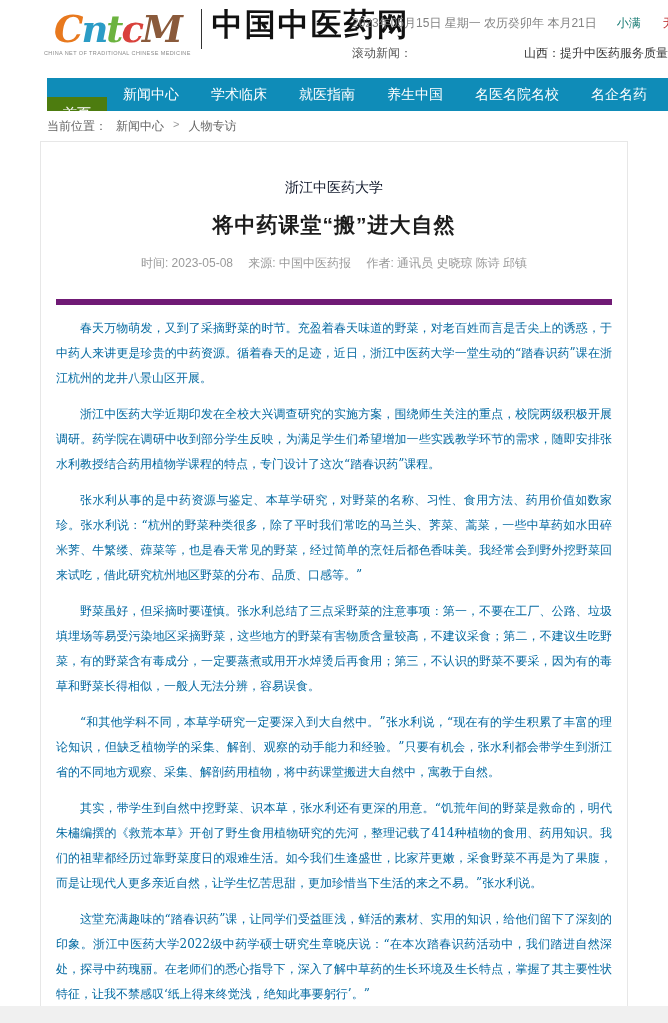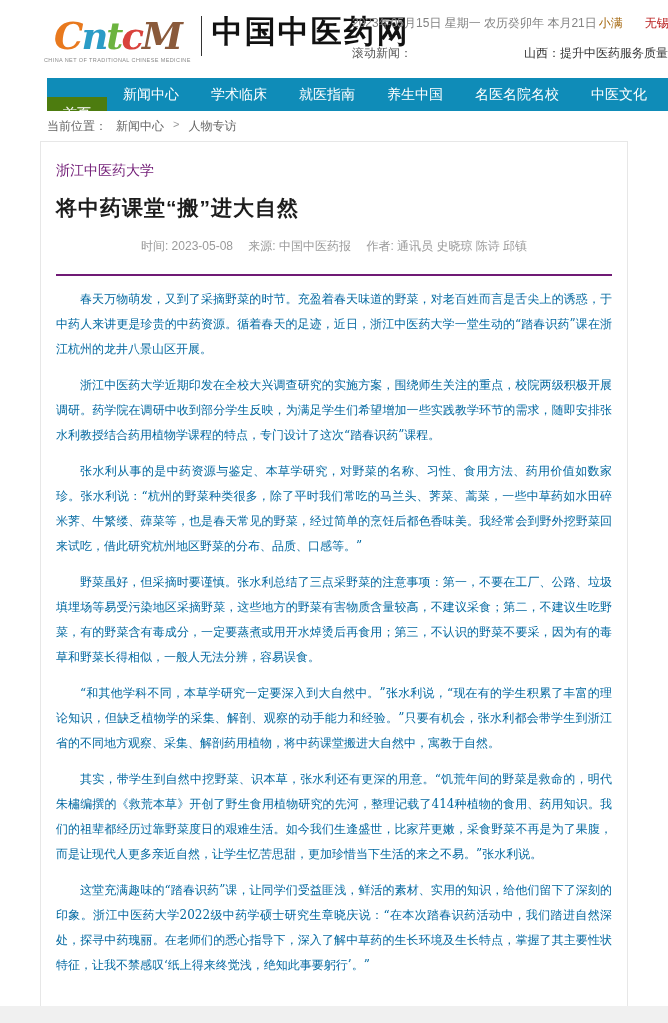--- a/index.html
+++ b/index.html
@@ -4,52 +4,52 @@
 <style>
   * { margin:0; padding:0; box-sizing:border-box; }
   html,body { background:#ffffff; }
   body {
     width:668px; height:1023px; overflow:hidden; position:relative;
     font-family:"Liberation Sans", sans-serif;
   }
 
   
   .header { position:relative; height:78px; background:#fff; }
-  .logo { position:absolute; left:44px; top:11px; display:flex; align-items:center; }
+  .logo { position:absolute; left:44px; top:4px; display:flex; align-items:center; }
   .logo-left { display:flex; flex-direction:column; align-items:center; }
   .logo-letters { font-size:37px; font-weight:bold; font-style:italic; line-height:40px; letter-spacing:-2px; font-family:"DejaVu Serif", serif; }
   .logo-tagline { font-size:5.5px; letter-spacing:0.4px; color:#8a8a8a; margin-top:1px; white-space:nowrap; }
   .logo-divider { width:1px; height:40px; background:#333; margin:0 10px 6px 10px; }
   .logo-sitename { font-size:31px; font-weight:bold; color:#111; letter-spacing:2px; margin-bottom:14px; font-family:Liberation Sans, sans-serif; }
 
   .header-right { position:absolute; left:352px; top:0; right:0; overflow:hidden; }
   .date-row { margin-top:15px; font-size:12px; color:#828282; white-space:nowrap; display:flex; align-items:center; }
-  .solar-term { color:#a16207; margin-left:2px; }
+  .solar-term { color:#0f766e; margin-left:20px; }
   .weather { display:flex; align-items:center; margin-left:22px; color:#b91c1c; }
   .news-row { margin-top:13px; font-size:12px; color:#555; white-space:nowrap; display:flex; }
   .news-text { margin-left:112px; color:#333; }
 
   
   .nav { margin-left:47px; height:33px; background:#0f8cb8; display:flex; overflow:hidden; }
   .nav-item { flex:none; line-height:33px; padding:0 16px; color:#fff; font-size:14px; white-space:nowrap; cursor:pointer; }
   .nav-item.active { background:#4d7c0f;margin-top:19px; }
 
   
   .breadcrumb { padding:7px 0 6px 47px; font-size:12px; color:#666; display:flex; gap:9px; align-items:flex-start; background:#fff; }
   .breadcrumb a { color:#666; text-decoration:none; }
   .crumb-sep { color:#999; font-size:11px; }
 
   
   .content-box {
     width:588px; margin-left:40px; background:#fff;
     border:1px solid #e7e7e7; padding:14px 15px 40px 15px; min-height:868px;
   }
-  .article-subtitle { text-align:left; font-size:14px; color:#701a75; margin-top:6px; }
-  .article-title { text-align:left; font-size:21px; font-weight:bold; color:#1c1c1c; margin-top:14px; letter-spacing:1px; }
-  .article-meta { text-align:center; font-size:12px; color:#9a9a9a; margin-top:16px; padding-bottom:19px; border-bottom:2px solid #701a75; }
+  .article-subtitle { text-align:center; font-size:14px; color:#0f172a; margin-top:23px; }
+  .article-title { text-align:center; font-size:21px; font-weight:bold; color:#1c1c1c; margin-top:14px; letter-spacing:1px; }
+  .article-meta { text-align:center; font-size:12px; color:#9a9a9a; margin-top:16px; padding-bottom:27px; border-bottom:6px solid #701a75; }
   .article-meta span { margin:0 6px; }
 
   .article-body { margin-top:6px; font-family:"DejaVu Serif", serif; }
   .article-body p {
     font-size:12px; color:#0369a1; line-height:25px; text-indent:2em; margin-top:11px; text-align:justify;
   }
 
   .bottom-band { position:absolute; left:0; right:0; bottom:0; height:17px; background:#f0f0f0; }
 </style>
 </head>
@@ -84,20 +84,21 @@
 </div>
 
 <div class="nav">
 
 <div class="nav-item active">首页</div>
     <div class="nav-item">新闻中心</div>
     <div class="nav-item">学术临床</div>
     <div class="nav-item">就医指南</div>
     <div class="nav-item">养生中国</div>
     <div class="nav-item">名医名院名校</div>
+    <div class="nav-item">名企名药</div>
     <div class="nav-item">中医文化</div>
   </div>
 
 <div class="breadcrumb">
   <span>当前位置：</span>
   <a href="#">新闻中心</a>
   <span class="crumb-sep">&gt;</span>
   <a href="#">人物专访</a>
 </div>
 

